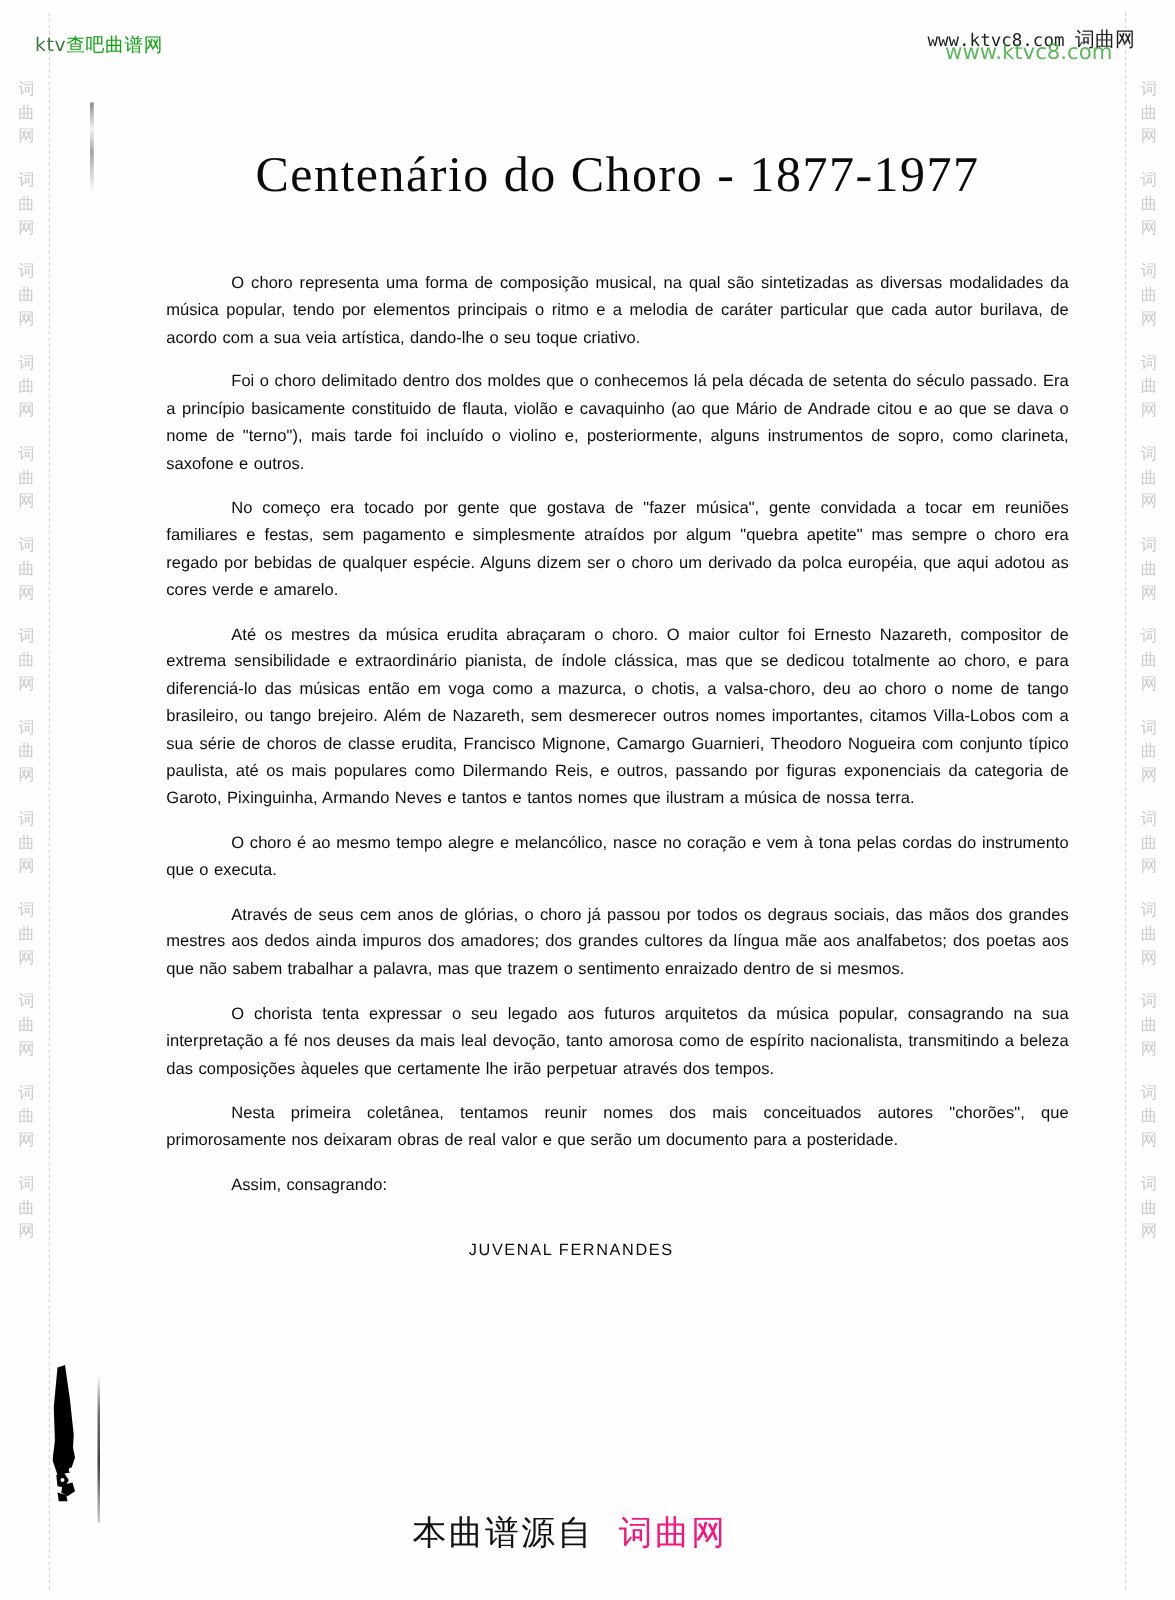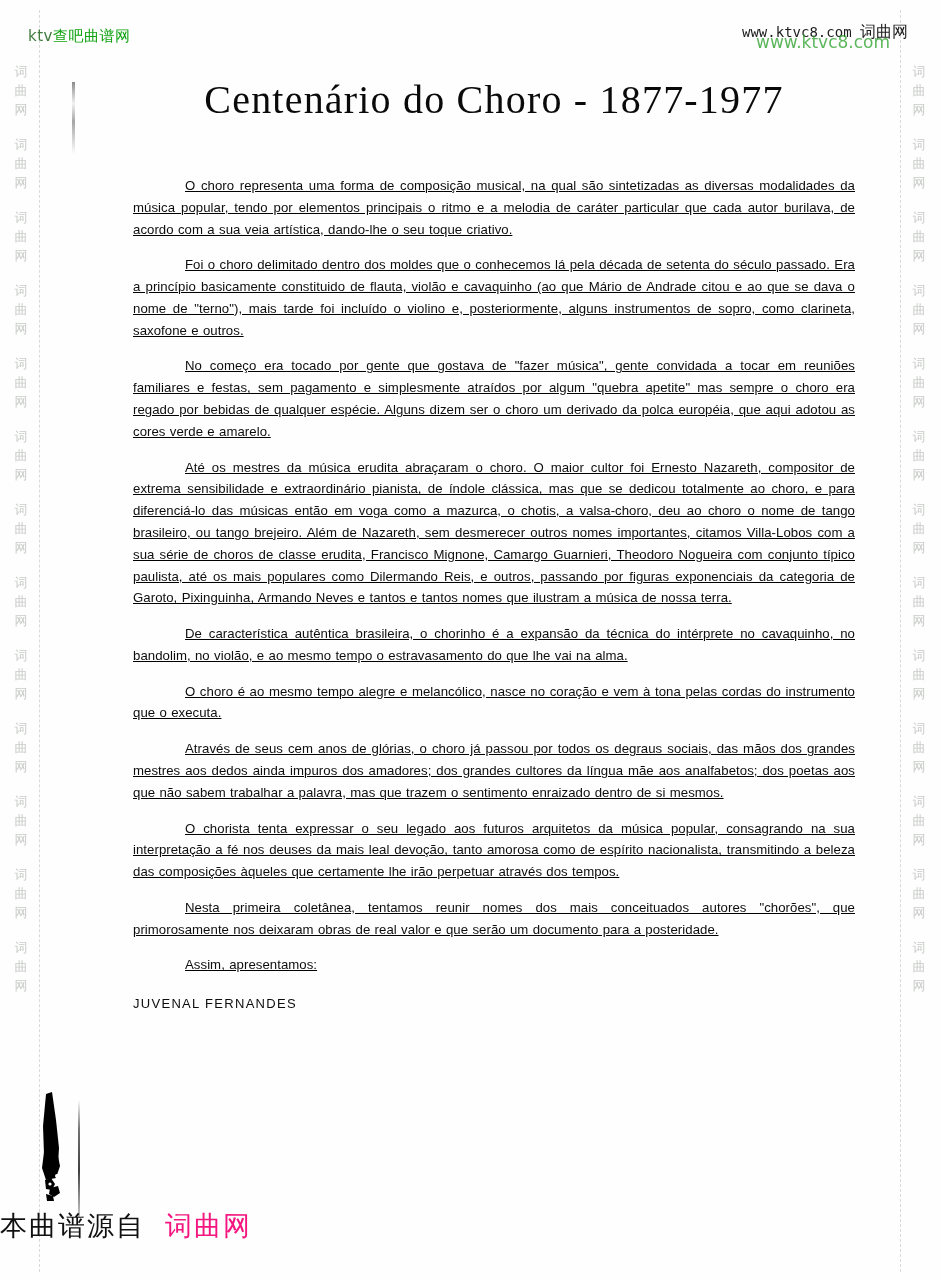--- a/index.html
+++ b/index.html
@@ -111,50 +111,49 @@
   }
 
   #doc-title {
     font-family: "Liberation Serif", "DejaVu Serif", serif;
     font-size: 40px;
     font-weight: 400;
     letter-spacing: 1.2px;
     color: #0a0a0a;
     text-align: center;
     margin: 0;
-    padding-top: 76px;
+    padding-top: 116px;
     padding-bottom: 0;
     white-space: nowrap;
   }
 
   #body-text {
     margin-top: 52px;
-    text-decoration: underline;
   }
 
   .para {
     font-family: "Liberation Sans", "DejaVu Sans", sans-serif;
     font-size: 13.2px;
     line-height: 1.65;
     color: #0d0d0d;
     text-align: justify;
     text-indent: 52px;
     margin: 0 0 14px 0;
     letter-spacing: 0.05px;
     word-spacing: 0.6px;
   }
 
   #signature {
     font-family: "Liberation Sans", "DejaVu Sans", sans-serif;
     font-size: 13px;
     letter-spacing: 1.3px;
     color: #0d0d0d;
-    text-align: left;
+    text-align: center;
     padding-right: 74px;
-    margin-top: 20px;
+    margin-top: 33px;
   }
 
   
   #ink-blot {
     position: absolute;
     left: 42px;
     top: 1092px;
     width: 42px;
     height: 110px;
     z-index: 5;
@@ -178,21 +177,21 @@
     background: linear-gradient(to bottom, rgba(0,0,0,.45) 0%, rgba(0,0,0,.05) 30%, rgba(0,0,0,.35) 55%, rgba(0,0,0,0) 100%);
     z-index: 5;
   }
 
   
   #footer {
     position: absolute;
     left: 0;
     right: 0;
     bottom: 36px;
-    text-align: left;
+    text-align: center;
     padding-right: 28px;
     z-index: 6;
     font-family: Liberation Mono, monospace;
     font-size: 27px;
     letter-spacing: 2px;
     white-space: nowrap;
   }
   #footer .f-dark { color: #111111; }
   #footer .f-pink { color: #f4157f; margin-left: 20px; }
 </style>
@@ -357,26 +356,25 @@
 
   <div id="content">
 
     <h1 id="doc-title">Centenário do Choro - 1877-1977</h1>
 
     <div id="body-text">
       <p class="para">O choro representa uma forma de composição musical, na qual são sintetizadas as diversas modalidades da música popular, tendo por elementos principais o ritmo e a melodia de caráter particular que cada autor burilava, de acordo com a sua veia artística, dando-lhe o seu toque criativo.</p>
       <p class="para">Foi o choro delimitado dentro dos moldes que o conhecemos lá pela década de setenta do século passado.  Era a princípio basicamente constituido de flauta, violão e cavaquinho (ao que Mário de Andrade citou e ao que se dava o nome de "terno"), mais tarde foi incluído o violino e, posteriormente, alguns instrumentos de sopro, como clarineta, saxofone e outros.</p>
       <p class="para">No começo era tocado por gente que gostava de "fazer música", gente convidada a tocar em reuniões familiares e festas, sem pagamento e simplesmente atraídos por algum "quebra apetite" mas sempre o choro era regado por bebidas de qualquer espécie.  Alguns dizem ser o choro um derivado da polca européia, que aqui adotou as cores verde e amarelo.</p>
       <p class="para">Até os mestres da música erudita abraçaram o choro.  O maior cultor foi Ernesto Nazareth, compositor de extrema sensibilidade e extraordinário pianista, de índole clássica, mas que se dedicou totalmente ao choro, e para diferenciá-lo das músicas então em voga como a mazurca, o chotis, a valsa-choro, deu ao choro o nome de tango brasileiro, ou tango brejeiro.  Além de Nazareth, sem desmerecer outros nomes importantes, citamos Villa-Lobos com a sua série de choros de classe erudita, Francisco Mignone, Camargo Guarnieri, Theodoro Nogueira com conjunto típico paulista, até os mais populares como Dilermando Reis, e outros, passando por figuras exponenciais da categoria de Garoto, Pixinguinha, Armando Neves e tantos e tantos nomes que ilustram a música de nossa terra.</p>
-      <p class="para">De característica autêntica brasileira, o chorinho é a expansão da técnica do intérprete no cavaquinho, no bandolim, no violão, e ao mesmo tempo o estravasamento do que lhe vai na alma.</p>
       <p class="para">O choro é ao mesmo tempo alegre e melancólico, nasce no coração e vem à tona pelas cordas do instrumento que o executa.</p>
       <p class="para">Através de seus cem anos de glórias, o choro já passou por todos os degraus sociais, das mãos dos grandes mestres aos dedos ainda impuros dos amadores; dos grandes cultores da língua mãe aos analfabetos; dos poetas aos que não sabem trabalhar a palavra, mas que trazem o sentimento enraizado dentro de si mesmos.</p>
       <p class="para">O chorista tenta expressar o seu legado aos futuros arquitetos da música popular, consagrando na sua interpretação a fé nos deuses da mais leal devoção, tanto amorosa como de espírito nacionalista, transmitindo a beleza das composições àqueles que certamente lhe irão perpetuar através dos tempos.</p>
       <p class="para">Nesta primeira coletânea, tentamos reunir nomes dos mais conceituados autores "chorões", que primorosamente nos deixaram obras de real valor e que serão um documento para a posteridade.</p>
-      <p class="para">Assim, apresentamos:</p>
+      <p class="para">Assim, consagrando:</p>
     </div>
 
     <div id="signature">JUVENAL  FERNANDES</div>
   </div>
 
   <svg id="ink-blot" viewBox="0 0 42 110" xmlns="http://www.w3.org/2000/svg">
     <path d="M4 2 L10 0 L14 28 L17 56 L16 72 L12 80 L6 78 L2 62 L1 34 Z" fill="#000000"></path>
     <path d="M2 60 L16 64 L18 74 L14 86 L4 88 L0 76 Z" fill="#000000"></path>
     <path d="M3 88 L9 86 L13 92 L10 98 L4 97 Z" fill="#000000"></path>
     <path d="M8 96 L16 94 L18 101 L12 105 L7 102 Z" fill="#000000"></path>

